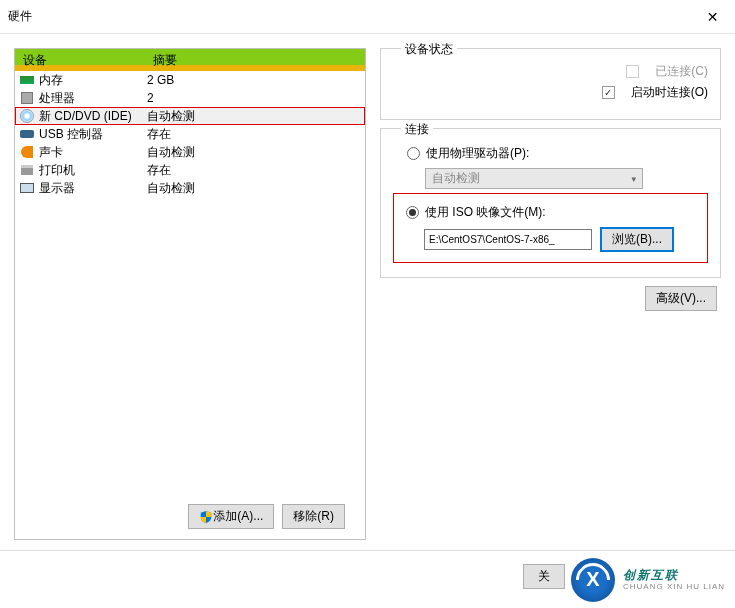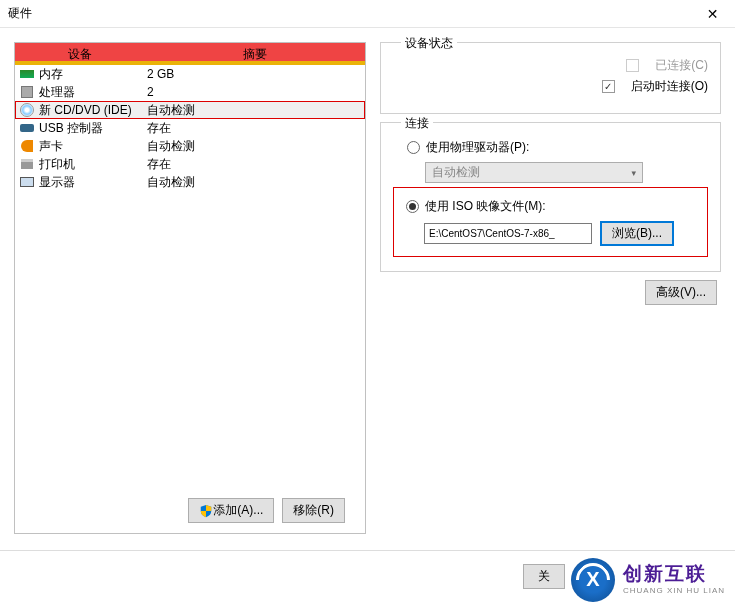--- a/index.html
+++ b/index.html
@@ -1,26 +1,26 @@
 <!DOCTYPE html>
 <html><head>
   <meta charset="utf-8">
   <style>
     * { margin: 0; padding: 0; box-sizing: border-box; font-family: "Microsoft YaHei", "Segoe UI", sans-serif; font-size: 12px; }
     body { background: #fff; width: 735px; height: 608px; position: relative; overflow: hidden; }
     
-    .titlebar { display: flex; align-items: center; justify-content: space-between; height: 28px; padding: 0 0 0 8px; border-bottom: 1px solid #e5e5e5; }
+    .titlebar { display: flex; align-items: center; justify-content: space-between; height: 34px; padding: 0 0 0 8px; border-bottom: 1px solid #e5e5e5; }
     .close-btn { width: 45px; height: 27px; display: flex; align-items: center; justify-content: center; cursor: pointer; }
     .close-x { font-size: 14px; font-weight: 300; line-height: 1; }
     
     .content { display: flex; padding: 14px; height: 520px; gap: 14px; }
     
     .left-panel { width: 352px; border: 1px solid #c0c0c0; background: #fff; display: flex; flex-direction: column; }
     
-    .list-header { display: flex; height: 22px; background: #ef4444; border-bottom: 4px solid #eab308; text-align: center; }
+    .list-header { display: flex; height: 22px; background: #84cc16; border-bottom: 6px solid #eab308; }
     .list-header-col { padding: 3px 8px; font-size: 12px; }
     .col-device { width: 130px; }
     .col-summary { flex: 1; }
     
     .device-row { display: flex; align-items: center; height: 18px; padding: 0 4px; position: relative; }
     .device-row.selected { background: #f0f0f0; }
     .device-row.highlighted { outline: 1px solid #d00; outline-offset: -1px; }
     .device-icon { width: 16px; height: 16px; margin-right: 4px; display: inline-flex; align-items: center; justify-content: center; }
     .device-name { width: 108px; font-size: 12px; white-space: nowrap; }
     .device-summary { font-size: 12px; }
@@ -58,21 +58,21 @@
     .adv-btn { padding: 3px 10px; border: 1px solid #adadad; background: #e1e1e1; cursor: pointer; }
     
     .bottom-bar { position: absolute; bottom: 0; left: 0; right: 0; height: 58px; display: flex; align-items: center; justify-content: flex-end; padding-right: 10px; gap: 4px; border-top: 1px solid #ddd; }
     .close-btn2 { position: absolute; right: 170px; bottom: 19px; padding: 3px 14px; border: 1px solid #adadad; background: #e1e1e1; }
     
     .logo-area { display: flex; align-items: center; gap: 8px; }
     .logo-circle { width: 44px; height: 44px; border-radius: 50%; background: radial-gradient(circle, #1a6ec8 40%, #0d4a8c 100%); display: flex; align-items: center; justify-content: center; position: relative; }
     .logo-circle::after { content: ""; position: absolute; width: 28px; height: 28px; border: 3px solid #fff; border-radius: 50% 50% 50% 0; transform: rotate(-45deg); border-left-color: transparent; border-bottom-color: transparent; }
     .logo-circle .x-letter { color: #fff; font-size: 20px; font-weight: bold; z-index: 1; }
     .logo-text { display: flex; flex-direction: column; line-height: 1.2; }
-    .logo-cn { font-size: 19px; font-weight: bold; color: #4c1d95; letter-spacing: 2px; }
+    .logo-cn { font-size: 12px; font-weight: bold; color: #0f766e; letter-spacing: 2px; font-style: italic; }
     .logo-en { font-size: 8px; color: #888; letter-spacing: 1px; }
     
     
     .ico-mem { background: linear-gradient(#2a8a2a, #1a5); width: 14px; height: 8px; }
     .ico-cpu { background: #aaa; width: 12px; height: 12px; border: 1px solid #777; }
     .ico-cd { width: 14px; height: 14px; border-radius: 50%; background: radial-gradient(circle, #fff 20%, #8cf 50%, #fff 80%); border: 1px solid #999; }
     .ico-net { width: 12px; height: 10px; border: 1px solid #777; background: #ccc; }
     .ico-usb { width: 14px; height: 8px; background: #368; border-radius: 2px; }
     .ico-sound { width: 12px; height: 12px; background: #e80; border-radius: 50% 0 0 50%; }
     .ico-printer { width: 12px; height: 10px; background: #999; border-top: 3px solid #ccc; }

